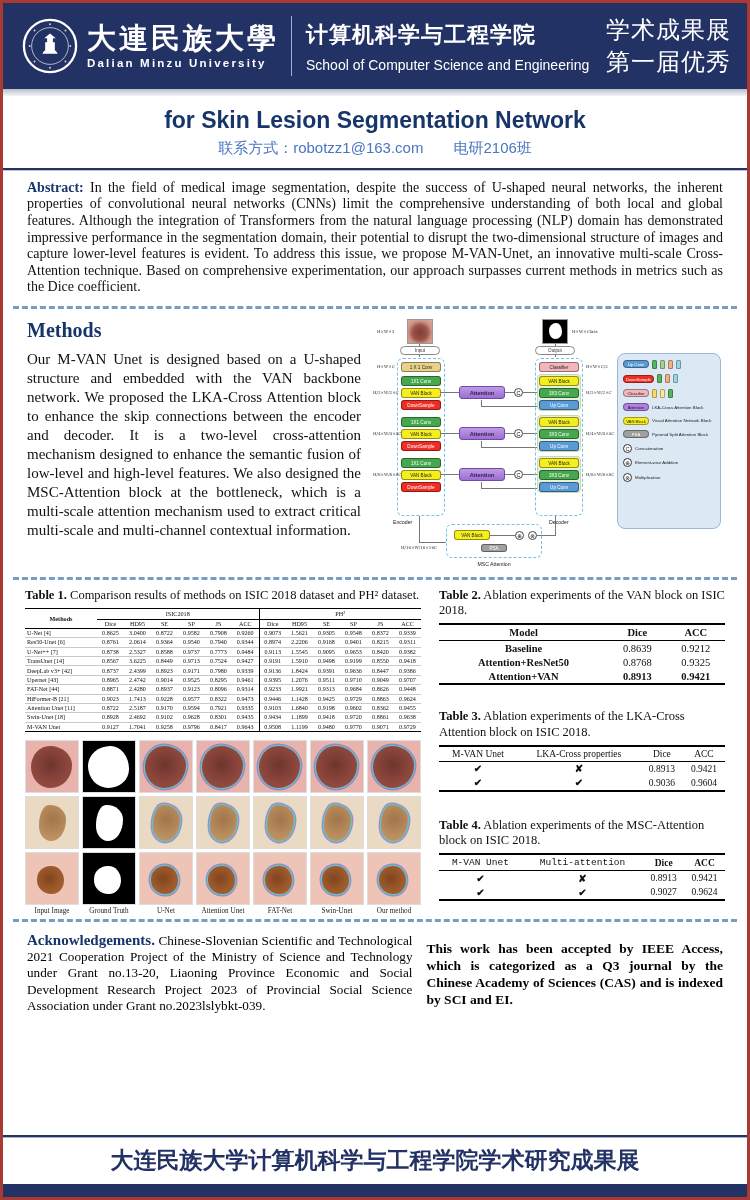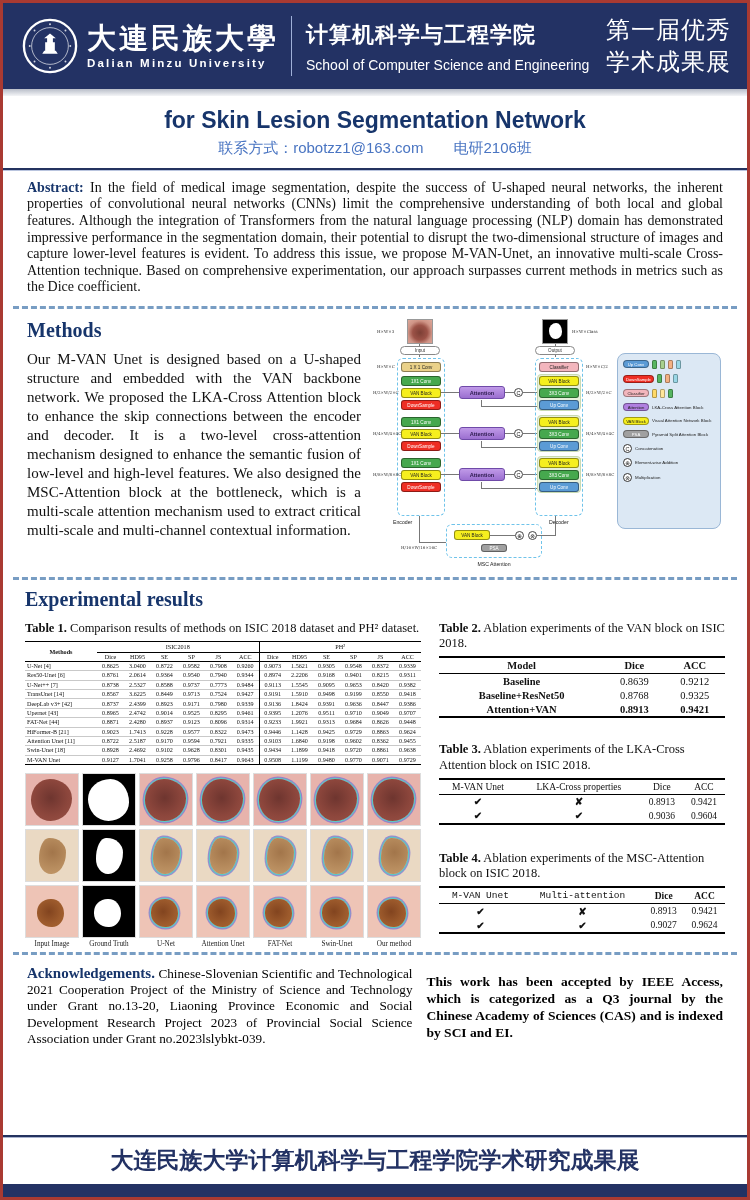--- a/index.html
+++ b/index.html
@@ -151,22 +151,22 @@
       <div class="uni-zh">大連民族大學</div>
       <div class="uni-en">Dalian Minzu University</div>
     </div>
     <div class="hdr-divider"></div>
     <div class="school-names">
       <div class="school-zh">计算机科学与工程学院</div>
       <div class="school-en">School of Computer Science and Engineering</div>
     </div>
     <div class="hdr-spacer"></div>
     <div class="event">
+      <div>学术成果展</div>
       <div>第一届优秀</div>
-      <div>学术成果展</div>
     </div>
   </div>
   <div class="header-shadow"></div>
 
   <div class="titleblock">
     <div class="title-line">for Skin Lesion Segmentation Network</div>
     <div class="subline subline2">联系方式：robotzz1@163.com　　电研2106班</div>
   </div>
   <hr class="rule">
 
@@ -309,21 +309,20 @@
         <div class="lrow" style="margin-bottom:0">
           <span class="lsym">⊗</span>
           <span class="llabel">Multiplication</span>
         </div>
       </div>
     </div>
   </div>
   <hr class="dashline">
 
   <div class="results">
-    <div class="sec-h">Experimental results</div>
     <div class="res-row">
 
       <div class="res-left">
         <div class="caption"><span class="cap-b">Table 1.</span><span> Comparison results of methods on ISIC 2018 dataset and PH² dataset.</span></div>
         <table class="t1">
           <colgroup>
               <col class="c-name">
             </colgroup>
           <thead>
             <tr>
@@ -617,21 +616,21 @@
           </thead>
           <tbody>
 
               <tr>
                 <td>Baseline</td>
                 <td>0.8639</td>
                 <td>0.9212</td>
               </tr>
 
               <tr>
-                <td>Baseline+ResNet50</td>
+                <td>Attention+ResNet50</td>
                 <td>0.8768</td>
                 <td>0.9325</td>
               </tr>
 
               <tr>
                 <td>Attention+VAN</td>
                 <td>0.8913</td>
                 <td>0.9421</td>
               </tr>
             </tbody>

